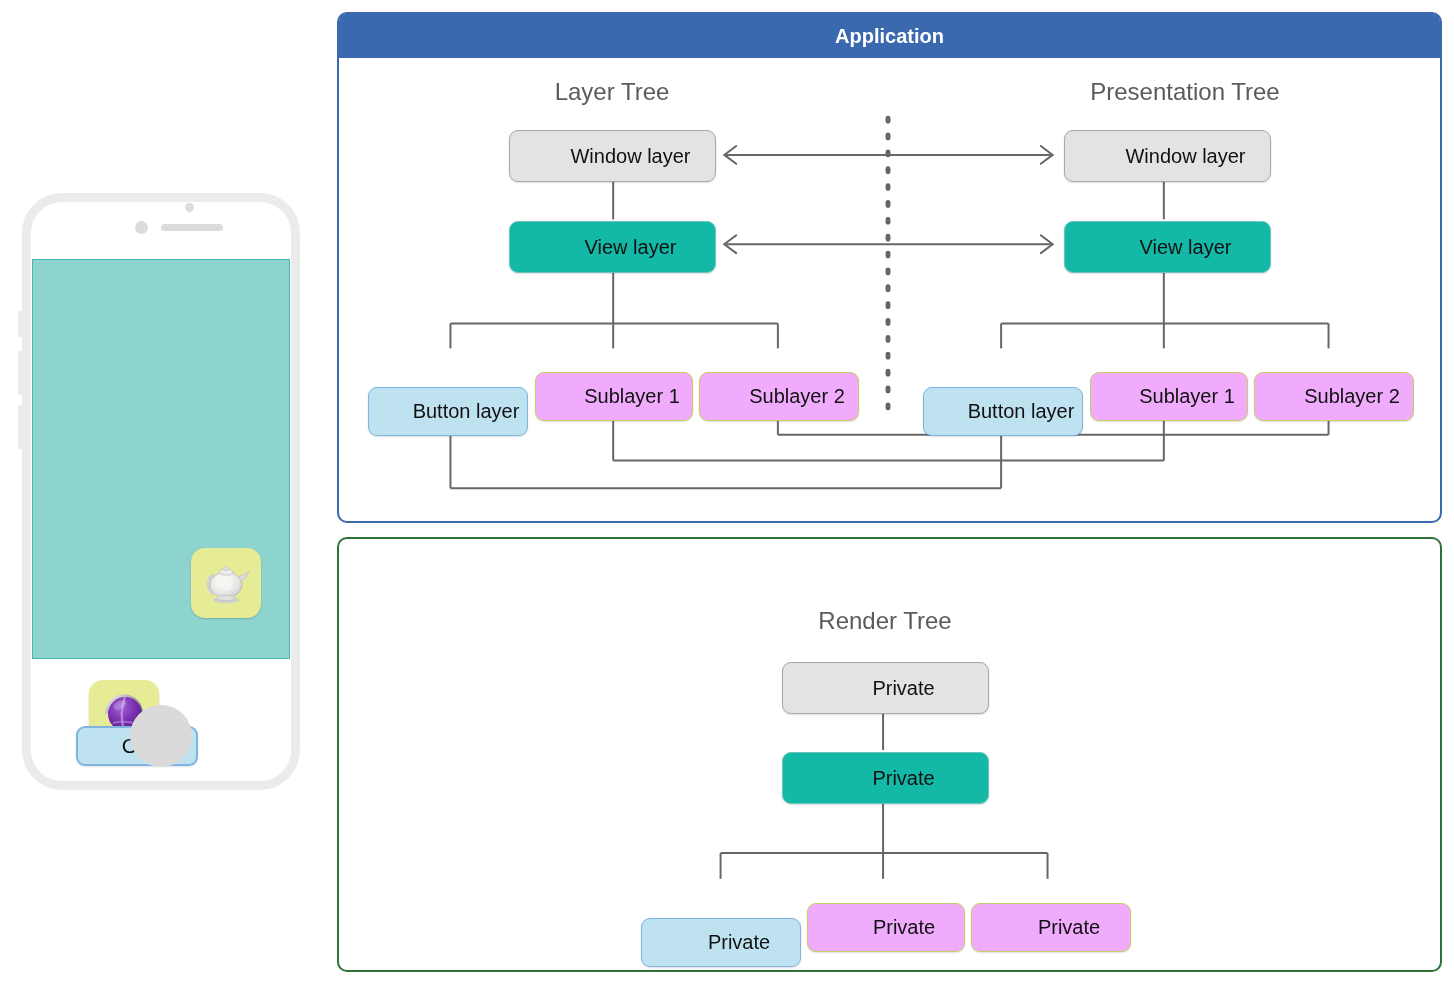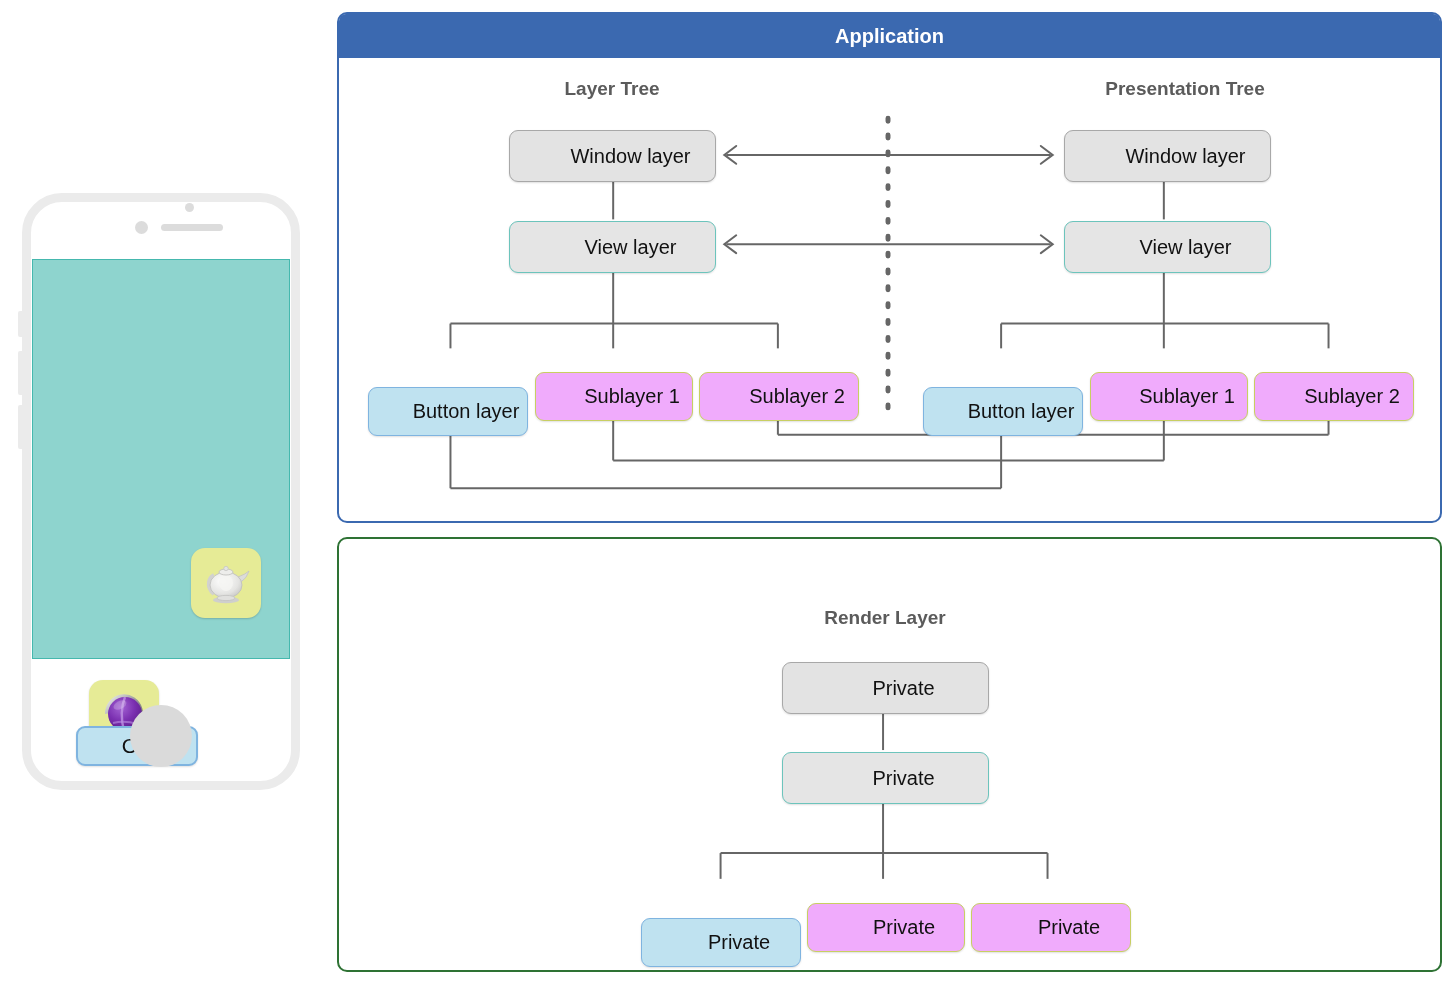--- a/index.html
+++ b/index.html
@@ -32,30 +32,30 @@
   .panel{position:absolute;box-sizing:border-box;background:#ffffff;border-radius:10px;}
   #panel-application{left:337px;top:12px;width:1105px;height:511px;border:2px solid #3b69b0;}
   #panel-framework{left:337px;top:537px;width:1105px;height:435px;border:2px solid #2e7234;}
   .panel-header{position:absolute;left:0;top:0;width:100%;height:44px;
        display:flex;align-items:center;justify-content:center;
        color:#ffffff;font-weight:bold;font-size:20px;
        border-radius:7px 7px 0 0;}
   #panel-application .panel-header{background:#3b69b0;}
   #panel-framework .panel-header{background:#2e7234;}
 
-  .tree-title{position:absolute;color:#5b5b5b;font-weight:bold;font-size:19px;
+  .tree-title{position:absolute;color:#5b5b5b;font-weight:normal;font-size:24px;
        text-align:center;transform:translateX(-50%);}
 
   
   .node{position:absolute;box-sizing:border-box;border-radius:9px;
        display:flex;align-items:center;justify-content:center;
        font-size:20px;color:#111;white-space:nowrap;
        box-shadow:0 1px 2px rgba(0,0,0,.13);padding-left:36px;}
   .node.gray{background:#e3e3e3;border:1.5px solid #a8a8a8;}
-  .node.teal{background:#e5e5e5;border:1.5px solid #6cc4bc;}
+  .node.teal{background:#14b8a6;border:1.5px solid #6cc4bc;}
   .node.blue{background:#bfe2f0;border:1.5px solid #7fb4e0;margin-top:36px;}
   .node.yellow{background:#f0abfc;border:1.5px solid #c8cf62;margin-top:21px;}
 
   
   .wires{position:absolute;left:0;top:0;width:100%;height:100%;pointer-events:none;}
 </style>
 </head>
 <body>
 
 <div id="phone-mockup">
@@ -177,21 +177,21 @@
 
   <div class="node gray" style="left:725px;top:116px;width:207px;height:52px;">Window layer</div>
   <div class="node teal" style="left:725px;top:207px;width:207px;height:52px;">View layer</div>
   <div class="node blue" style="left:584px;top:337px;width:160px;height:49px;">Button layer</div>
   <div class="node yellow" style="left:751px;top:337px;width:158px;height:49px;">Sublayer 1</div>
   <div class="node yellow" style="left:915px;top:337px;width:160px;height:49px;">Sublayer 2</div>
 </div>
 
 <div class="panel" id="panel-framework">
 
-  <div class="tree-title" style="left:546px;top:68px;">Render Layer</div>
+  <div class="tree-title" style="left:546px;top:68px;">Render Tree</div>
 
   <svg class="wires" viewBox="0 0 1105 435">
     <g stroke="#666" stroke-width="2" fill="none">
       <line x1="546" y1="175" x2="546" y2="213"></line>
       <line x1="546" y1="265" x2="546" y2="317"></line>
       <line x1="382" y1="317" x2="712" y2="317"></line>
       <line x1="382" y1="317" x2="382" y2="343"></line>
       <line x1="546" y1="317" x2="546" y2="343"></line>
       <line x1="712" y1="317" x2="712" y2="343"></line>
     </g>

